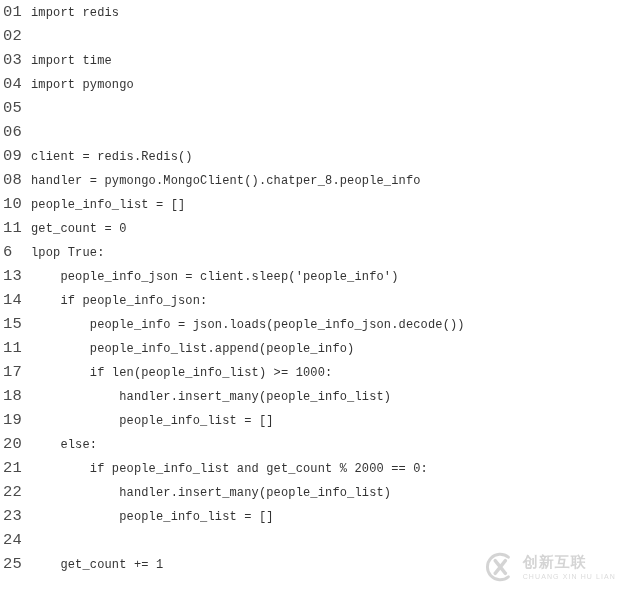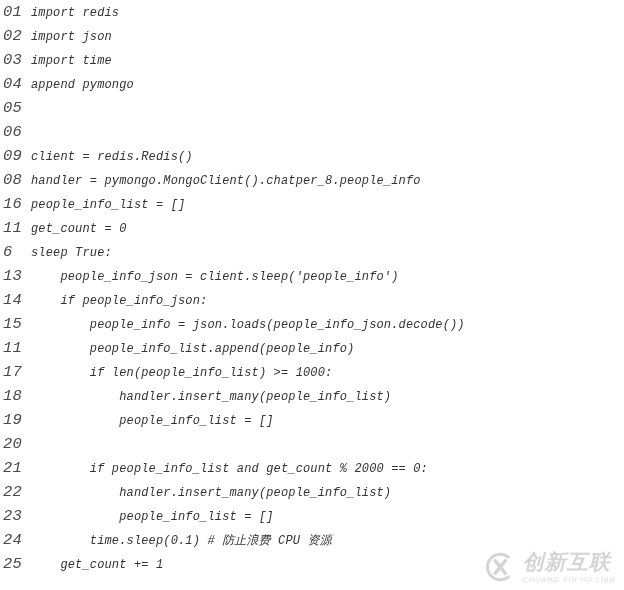--- a/index.html
+++ b/index.html
@@ -13,21 +13,20 @@
     overflow: hidden;
     font-family: "Liberation Mono", "DejaVu Sans Mono", monospace;
   }
 
   #code-listing {
     position: relative;
     width: 624px;
     height: 590px;
     background: #ffffff;
     overflow: hidden;
-    font-style: italic;
   }
 
   .code-line {
     display: flex;
     align-items: baseline;
     height: 24px;
     line-height: 24px;
     white-space: pre;
   }
 
@@ -68,61 +67,61 @@
     flex: 0 0 34px;
   }
   #watermark .wm-textblock {
     display: flex;
     flex-direction: column;
     justify-content: center;
     line-height: 1;
   }
   #watermark .wm-cn {
     font-family: "DejaVu Sans", "Liberation Sans", sans-serif;
-    font-size: 21px;
+    font-size: 15px;
     font-weight: bold;
     color: #9a9a9a;
     letter-spacing: 1px;
   }
   #watermark .wm-py {
     font-family: "Liberation Sans", sans-serif;
     font-size: 7px;
     color: #a8a8a8;
     letter-spacing: 1.1px;
     margin-top: 3px;
   }
 </style>
 </head>
 <body>
 
 <div id="code-listing">
   <div id="code-lines">
       <div class="code-line"><span class="line-number">01</span><span class="line-code">import redis</span></div>
-      <div class="code-line"><span class="line-number">02</span><span class="line-code">import json</span></div>
+      <div class="code-line"><span class="line-number">02</span></div>
       <div class="code-line"><span class="line-number">03</span><span class="line-code">import time</span></div>
-      <div class="code-line"><span class="line-number">04</span><span class="line-code">append pymongo</span></div>
+      <div class="code-line"><span class="line-number">04</span><span class="line-code">import pymongo</span></div>
       <div class="code-line"><span class="line-number">05</span><span class="line-code"></span></div>
       <div class="code-line"><span class="line-number">06</span><span class="line-code"></span></div>
       <div class="code-line"><span class="line-number">09</span><span class="line-code">client = redis.Redis()</span></div>
       <div class="code-line"><span class="line-number">08</span><span class="line-code">handler = pymongo.MongoClient().chatper_8.people_info</span></div>
-      <div class="code-line"><span class="line-number">16</span><span class="line-code">people_info_list = []</span></div>
+      <div class="code-line"><span class="line-number">10</span><span class="line-code">people_info_list = []</span></div>
       <div class="code-line"><span class="line-number">11</span><span class="line-code">get_count = 0</span></div>
-      <div class="code-line"><span class="line-number">6</span><span class="line-code">sleep True:</span></div>
+      <div class="code-line"><span class="line-number">6</span><span class="line-code">lpop True:</span></div>
       <div class="code-line"><span class="line-number">13</span><span class="line-code">    people_info_json = client.sleep('people_info')</span></div>
       <div class="code-line"><span class="line-number">14</span><span class="line-code">    if people_info_json:</span></div>
       <div class="code-line"><span class="line-number">15</span><span class="line-code">        people_info = json.loads(people_info_json.decode())</span></div>
       <div class="code-line"><span class="line-number">11</span><span class="line-code">        people_info_list.append(people_info)</span></div>
       <div class="code-line"><span class="line-number">17</span><span class="line-code">        if len(people_info_list) &gt;= 1000:</span></div>
       <div class="code-line"><span class="line-number">18</span><span class="line-code">            handler.insert_many(people_info_list)</span></div>
       <div class="code-line"><span class="line-number">19</span><span class="line-code">            people_info_list = []</span></div>
-      <div class="code-line"><span class="line-number">20</span></div>
+      <div class="code-line"><span class="line-number">20</span><span class="line-code">    else:</span></div>
       <div class="code-line"><span class="line-number">21</span><span class="line-code">        if people_info_list and get_count % 2000 == 0:</span></div>
       <div class="code-line"><span class="line-number">22</span><span class="line-code">            handler.insert_many(people_info_list)</span></div>
       <div class="code-line"><span class="line-number">23</span><span class="line-code">            people_info_list = []</span></div>
-      <div class="code-line"><span class="line-number">24</span><span class="line-code">        time.sleep(0.1) # 防止浪费 CPU 资源</span></div>
+      <div class="code-line"><span class="line-number">24</span></div>
       <div class="code-line"><span class="line-number">25</span><span class="line-code">    get_count += 1</span></div>
     </div>
 
   <div id="watermark">
     <svg class="wm-logo" viewBox="0 0 40 40">
       <path d="M31 8.5 A15 15 0 1 0 31 31.5" fill="none" stroke="#9a9a9a" stroke-width="3.4" stroke-linecap="round"></path>
       <path d="M15.5 12.5 L27.5 27.5" stroke="#9a9a9a" stroke-width="4" stroke-linecap="round"></path>
       <path d="M27.5 12.5 L15.5 27.5" stroke="#9a9a9a" stroke-width="4" stroke-linecap="round"></path>
     </svg>
     <div class="wm-textblock">

